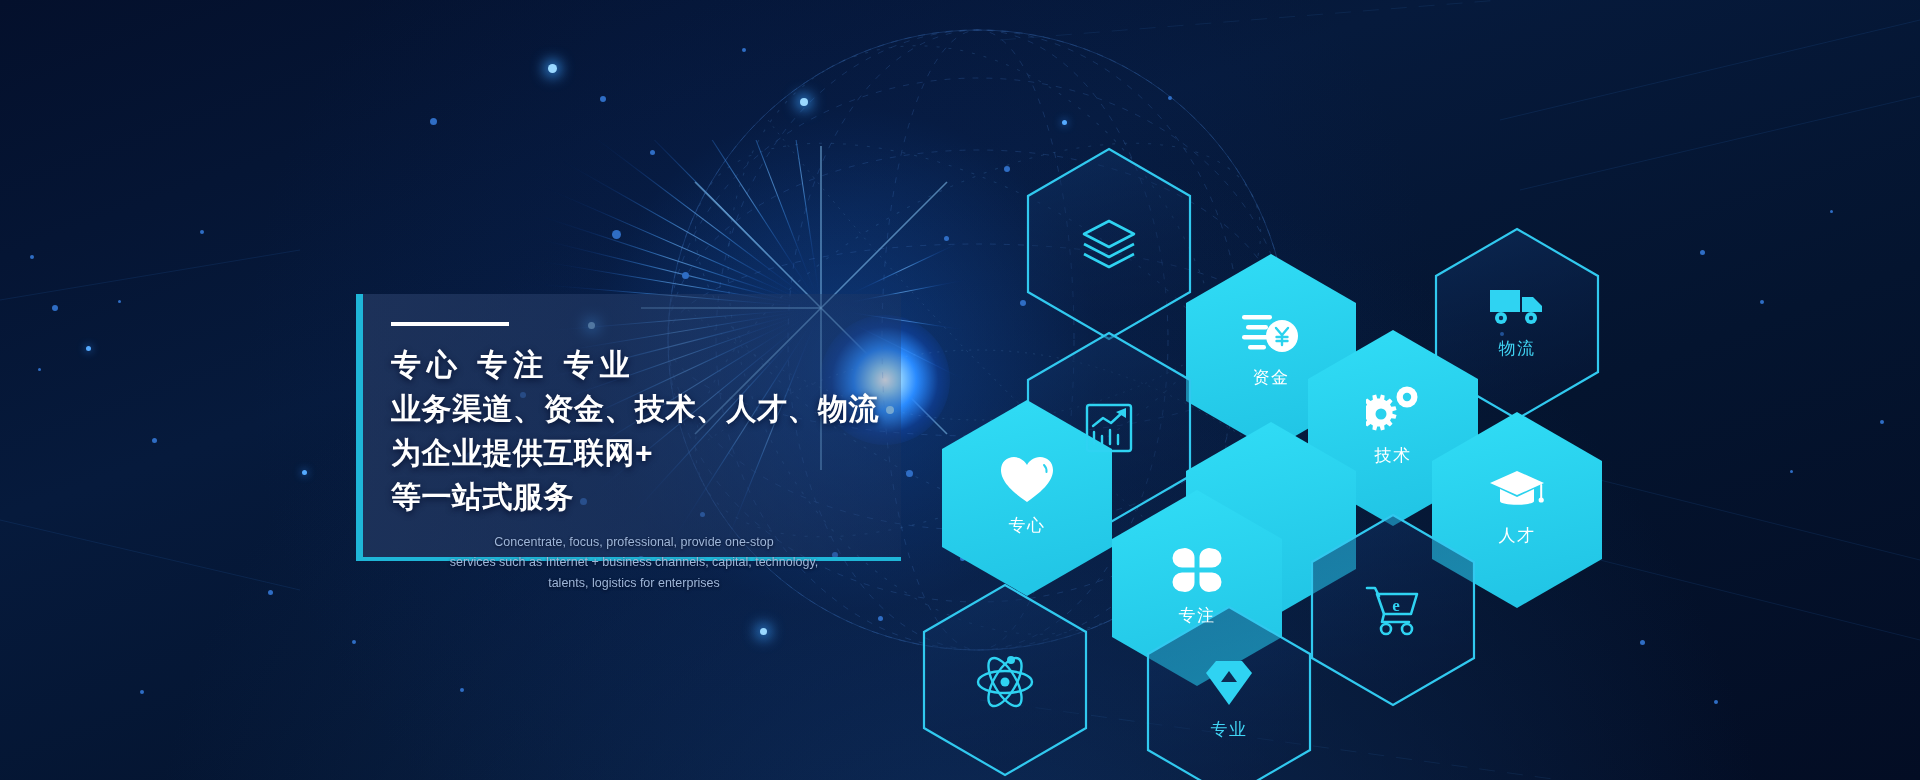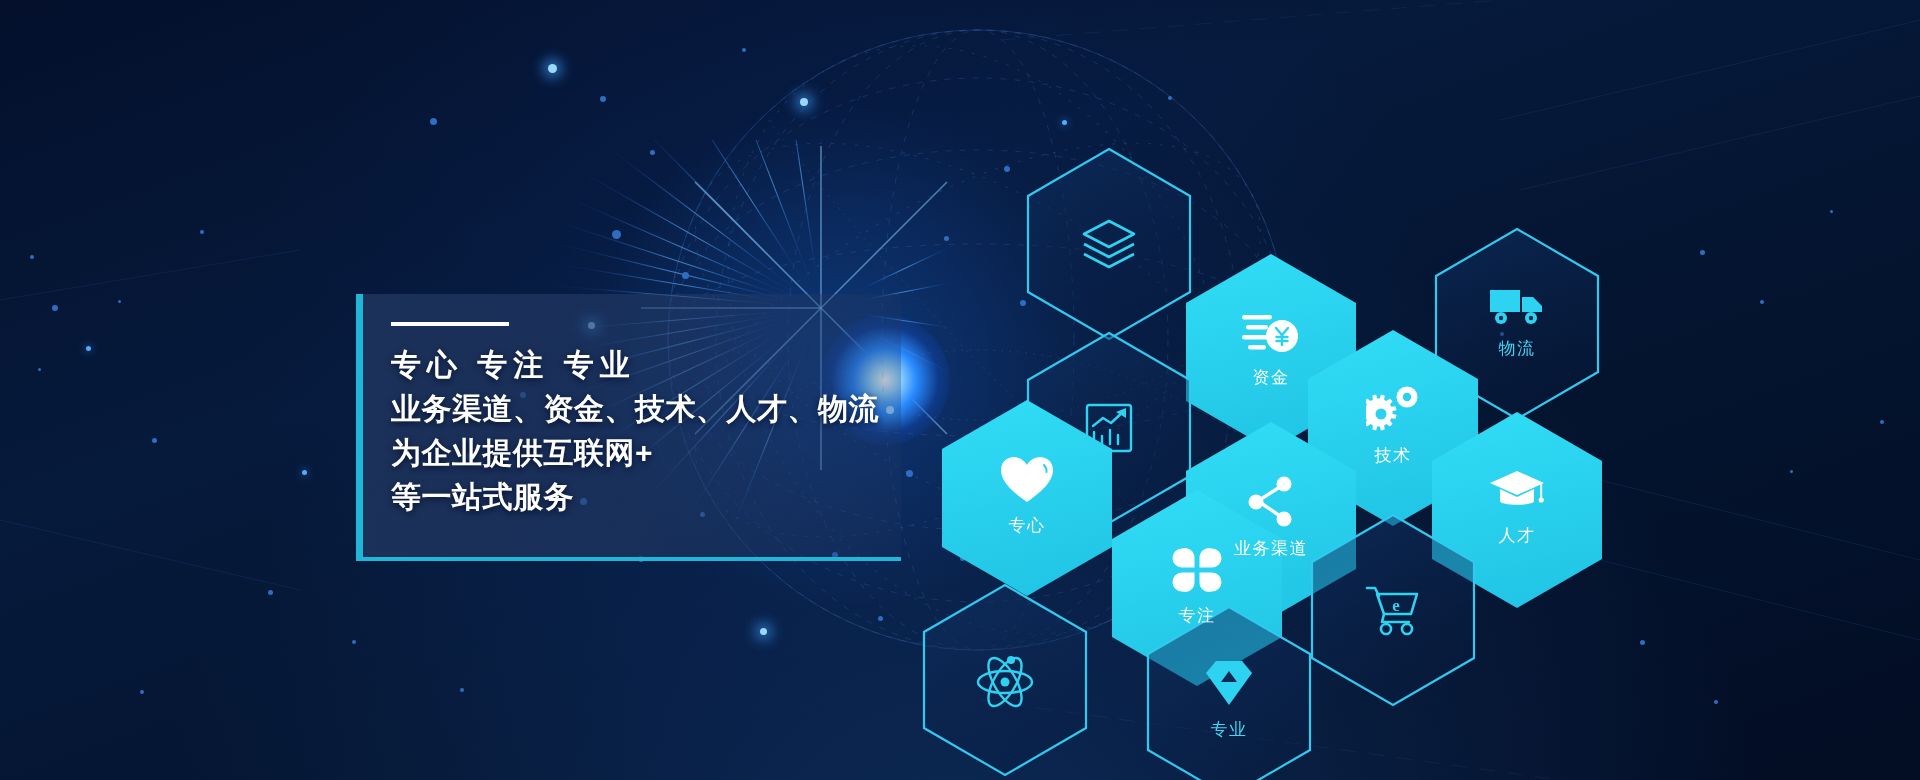--- a/index.html
+++ b/index.html
@@ -351,34 +351,20 @@
           <path d="M45 10 a9 9 0 0 1 2.5 7" fill="none" stroke="#2ad2ee" stroke-width="2" stroke-linecap="round"></path>
         </svg>
         <span class="lbl">专心</span>
       </div>
     </div>
 
     <div class="hex filled" style="left:1186px; top:422px; width:170px; height:196px;">
       <svg class="shape" viewBox="0 0 170 196">
         <polygon points="85,0 170,49 170,147 85,196 0,147 0,49" fill="url(#gFill)"></polygon>
       </svg>
-      <div class="content">
-        <svg class="glyph" width="52" height="52" viewBox="0 0 52 52">
-          <g stroke="#ffffff" stroke-width="3.4" stroke-linecap="round">
-            <line x1="13" y1="25" x2="38" y2="9"></line>
-            <line x1="13" y1="25" x2="38" y2="42"></line>
-          </g>
-          <g fill="#ffffff">
-            <circle cx="39" cy="8" r="7.5"></circle>
-            <circle cx="11" cy="26" r="7.5"></circle>
-            <circle cx="39" cy="43" r="7.5"></circle>
-          </g>
-        </svg>
-        <span class="lbl">业务渠道</span>
-      </div>
     </div>
 
     <div class="hex filled" style="left:1432px; top:412px; width:170px; height:196px;">
       <svg class="shape" viewBox="0 0 170 196">
         <polygon points="85,0 170,49 170,147 85,196 0,147 0,49" fill="url(#gFill)"></polygon>
       </svg>
       <div class="content">
         <svg class="glyph" width="56" height="46" viewBox="0 0 56 46">
           <g fill="#ffffff">
             <polygon points="28,2 55,14 28,26 1,14"></polygon>
@@ -463,14 +449,19 @@
   <div id="panel">
     <div id="panel-inner">
       <div class="rule"></div>
       <div class="headline l1">专心 专注 专业</div>
       <div class="headline">业务渠道、资金、技术、人才、物流</div>
       <div class="headline">为企业提供互联网+</div>
       <div class="headline">等一站式服务</div>
     </div>
   </div>
 
+  <div id="subtitle">
+    <div>Concentrate, focus, professional, provide one-stop</div>
+    <div>services such as Internet + business channels, capital, technology,</div>
+    <div>talents, logistics for enterprises</div>
+  </div>
 
 </div>
 
 </body></html>

